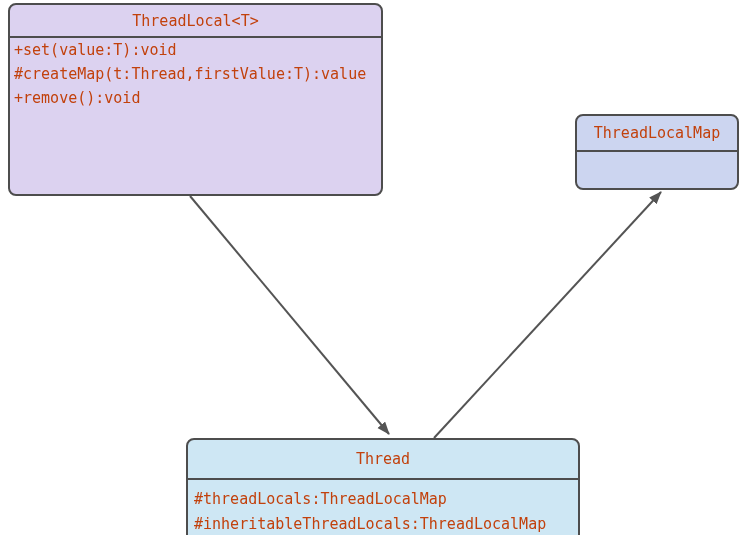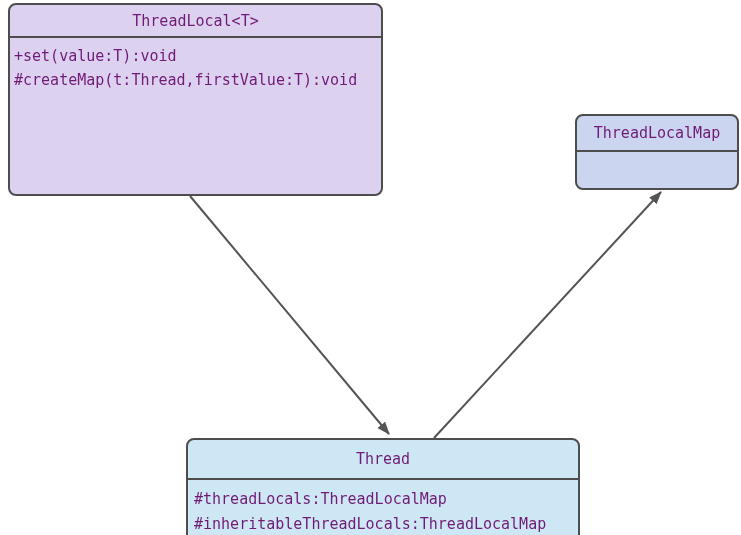--- a/index.html
+++ b/index.html
@@ -3,21 +3,21 @@
 <meta charset="utf-8">
 <style>
   html, body { margin: 0; padding: 0; background: #ffffff; }
   .canvas {
     position: relative;
     width: 741px;
     height: 535px;
     background: #ffffff;
     overflow: hidden;
     font-family: "DejaVu Sans Mono", "Liberation Mono", monospace;
-    color: #701a75;
+    color: #c2410c;
   }
   .edges {
     position: absolute;
     left: 0; top: 0;
     width: 741px;
     height: 535px;
     z-index: 1;
   }
   .edge-line {
     stroke-width: 2;
@@ -43,21 +43,21 @@
     box-sizing: border-box;
     font-size: 15px;
   }
   .uml-member {
     white-space: pre;
     overflow: hidden;
   }
   
   .box-threadlocal { left: 8px; top: 3px; width: 375px; height: 193px; }
   .box-threadlocal .uml-title { height: 33px; }
-  .box-threadlocal .uml-body { padding: 6px 4px; }
+  .box-threadlocal .uml-body { padding: 0 4px; }
   .box-threadlocal .uml-member { height: 24px; line-height: 24px; }
   
   .box-threadlocalmap { left: 575px; top: 114px; width: 164px; height: 76px; }
   .box-threadlocalmap .uml-title { height: 36px; }
   .box-threadlocalmap .uml-body { height: 34px; }
   
   .box-thread { left: 186px; top: 438px; width: 394px; height: 112px; }
   .box-thread .uml-title { height: 40px; }
   .box-thread .uml-body { padding: 7px 6px; }
   .box-thread .uml-member { height: 25px; line-height: 25px; }
@@ -74,21 +74,22 @@
       </marker>
     </defs>
     <path class="edge-line" d="M190,196 L389,434" marker-end="url(#arrowhead)" style="stroke: rgb(84, 84, 84);"></path>
     <path class="edge-line" d="M434,438 L661,192" marker-end="url(#arrowhead)" style="stroke: rgb(84, 84, 84);"></path>
   </svg>
 
   <div class="uml-class box-threadlocal" style="background-color: rgb(220, 210, 240);">
     <div class="uml-title">ThreadLocal&lt;T&gt;</div>
     <div class="uml-body">
       <div class="uml-member">+set(value:T):void</div>
-      <div class="uml-member">#createMap(t:Thread,firstValue:T):void</div>
+      <div class="uml-member">#createMap(t:Thread,firstValue:T):value</div>
+      <div class="uml-member">+remove():void</div>
     </div>
   </div>
 
   <div class="uml-class box-threadlocalmap" style="background-color: rgb(204, 213, 240);">
     <div class="uml-title">ThreadLocalMap</div>
     <div class="uml-body"></div>
   </div>
 
   <div class="uml-class box-thread" style="background-color: rgb(206, 231, 244);">
     <div class="uml-title">Thread</div>

